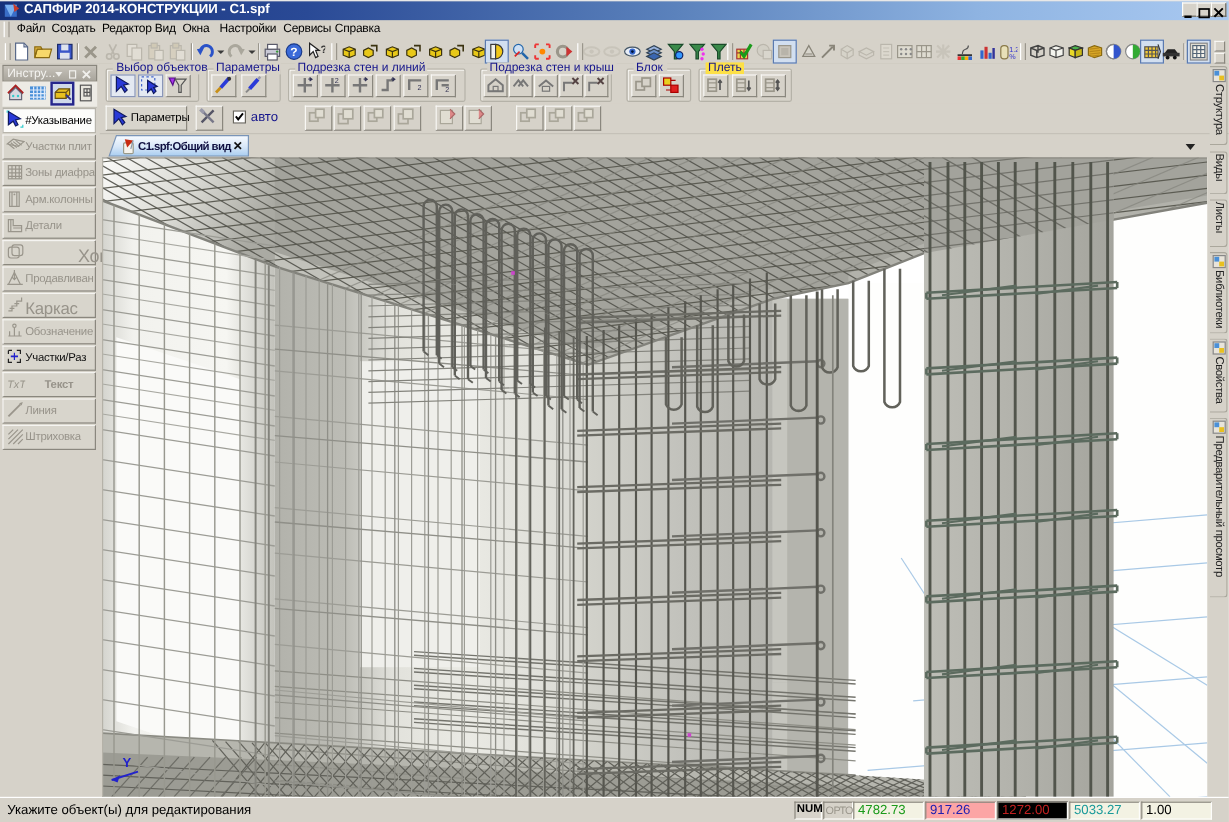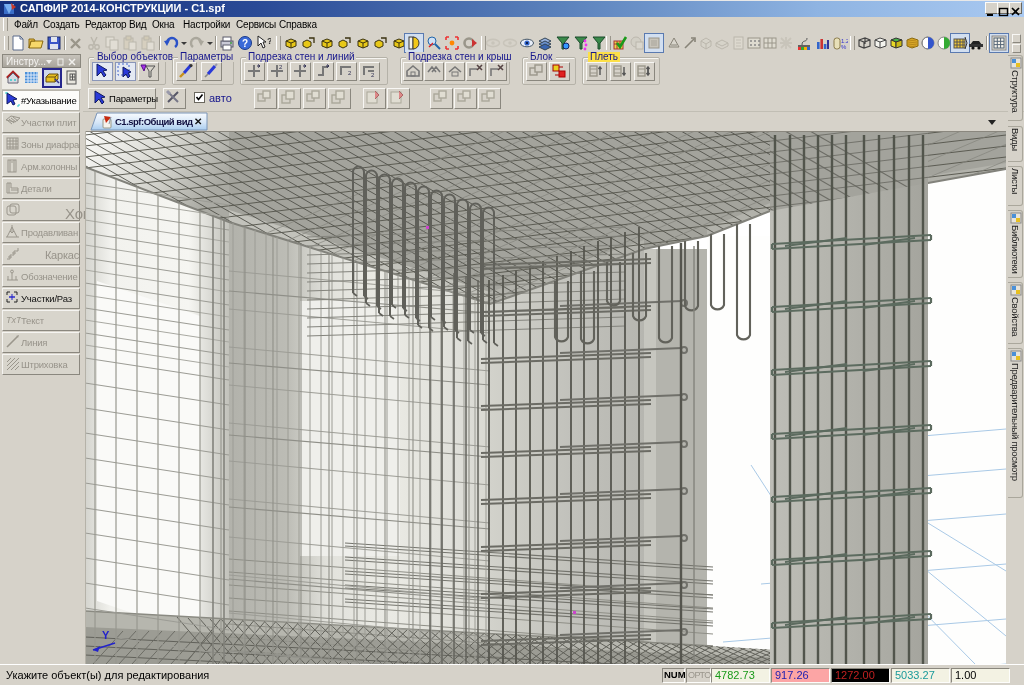--- a/index.html
+++ b/index.html
@@ -734,41 +734,41 @@
     <path d="M2 13 L7 3 L12 13" fill="none" stroke="#9a968c"></path>
     <path d="M7 1 L7 9 M5 7 L7 9 L9 7" fill="none" stroke="#9a968c"></path>
     <path d="M1 13 L14 13" stroke="#9a968c"></path>
   </svg>
 <div class="abs" style="left:21px;top:227px;font-size:9.5px;color:#97938a;white-space:nowrap;width:58px;overflow:hidden;letter-spacing:-0.2px;">Продавливан</div>
 <div class="pbtn" style="top:244px;color:#97938a;"></div>
 <svg class="abs" style="left:5px;top:246px" width="16" height="16" viewBox="0 0 16 16">
     <path d="M2 13 L5 13 L5 9 L9 9 L9 5 L13 5 L13 2" fill="none" stroke="#9a968c"></path>
     <path d="M3 11 L7 11 M7 7 L11 7" stroke="#9a968c"></path>
   </svg>
-<div class="abs" style="left:21px;top:249px;font-size:11px;color:#97938a;white-space:nowrap;width:58px;overflow:hidden;letter-spacing:-0.2px;text-align:right;">Каркас</div>
+<div class="abs" style="left:21px;top:249px;font-size:14px;color:#97938a;white-space:nowrap;width:58px;overflow:hidden;letter-spacing:-0.2px;">Каркас</div>
 <div class="pbtn" style="top:266px;color:#97938a;"></div>
 <svg class="abs" style="left:5px;top:268px" width="16" height="16" viewBox="0 0 16 16">
     <path d="M2 12 L13 12" stroke="#9a968c"></path>
     <path d="M3 12 L3 8 M7 12 L7 5 M11 12 L11 8" stroke="#9a968c"></path>
     <circle cx="7" cy="3.5" r="1.4" fill="none" stroke="#9a968c"></circle>
   </svg>
 <div class="abs" style="left:21px;top:271px;font-size:9.5px;color:#97938a;white-space:nowrap;width:58px;overflow:hidden;letter-spacing:-0.2px;">Обозначение</div>
 <div class="pbtn" style="top:288px;color:#111;"></div>
 <svg class="abs" style="left:5px;top:290px" width="16" height="16" viewBox="0 0 16 16">
     <path d="M2 2 L5 2 M2 2 L2 5 M2 9 L2 12 L5 12" stroke="#222" fill="none"></path>
     <path d="M9 2 L12 2 L12 5 M12 9 L12 12 L9 12" stroke="#222" fill="none"></path>
     <path d="M4 7 L10 7" stroke="#22c" stroke-width="1.4"></path>
     <path d="M7 4 L7 10" stroke="#22c"></path>
   </svg>
 <div class="abs" style="left:21px;top:293px;font-size:9.5px;color:#111;white-space:nowrap;width:58px;overflow:hidden;letter-spacing:-0.2px;">Участки/Раз</div>
 <div class="pbtn" style="top:310px;color:#97938a;"></div>
 <svg class="abs" style="left:5px;top:312px" width="16" height="16" viewBox="0 0 16 16">
     <text x="1" y="11" font-size="9" font-style="italic" fill="#9a968c" font-family="Liberation Sans">TxT</text>
   </svg>
-<div class="abs" style="left:21px;top:315px;font-size:9.5px;color:#97938a;white-space:nowrap;width:58px;overflow:hidden;letter-spacing:-0.2px;">Текст</div>
+<div class="abs" style="left:37px;top:315px;font-size:9.5px;color:#97938a;white-space:nowrap;width:58px;overflow:hidden;letter-spacing:-0.2px;font-weight:bold;">Текст</div>
 <div class="pbtn" style="top:332px;color:#97938a;"></div>
 <svg class="abs" style="left:5px;top:334px" width="16" height="16" viewBox="0 0 16 16">
     <path d="M2 13 L12 3" stroke="#9a968c" stroke-width="1.6"></path>
     <path d="M11 2 L14 1 L13 4 Z" fill="#9a968c"></path>
   </svg>
 <div class="abs" style="left:21px;top:337px;font-size:9.5px;color:#97938a;white-space:nowrap;width:58px;overflow:hidden;letter-spacing:-0.2px;">Линия</div>
 <div class="pbtn" style="top:354px;color:#97938a;"></div>
 <svg class="abs" style="left:5px;top:356px" width="16" height="16" viewBox="0 0 16 16">
     <path d="M2 6 L6 2 M2 10 L10 2 M2 14 L14 2 M6 14 L14 6 M10 14 L14 10" stroke="#9a968c"></path>
   </svg>

